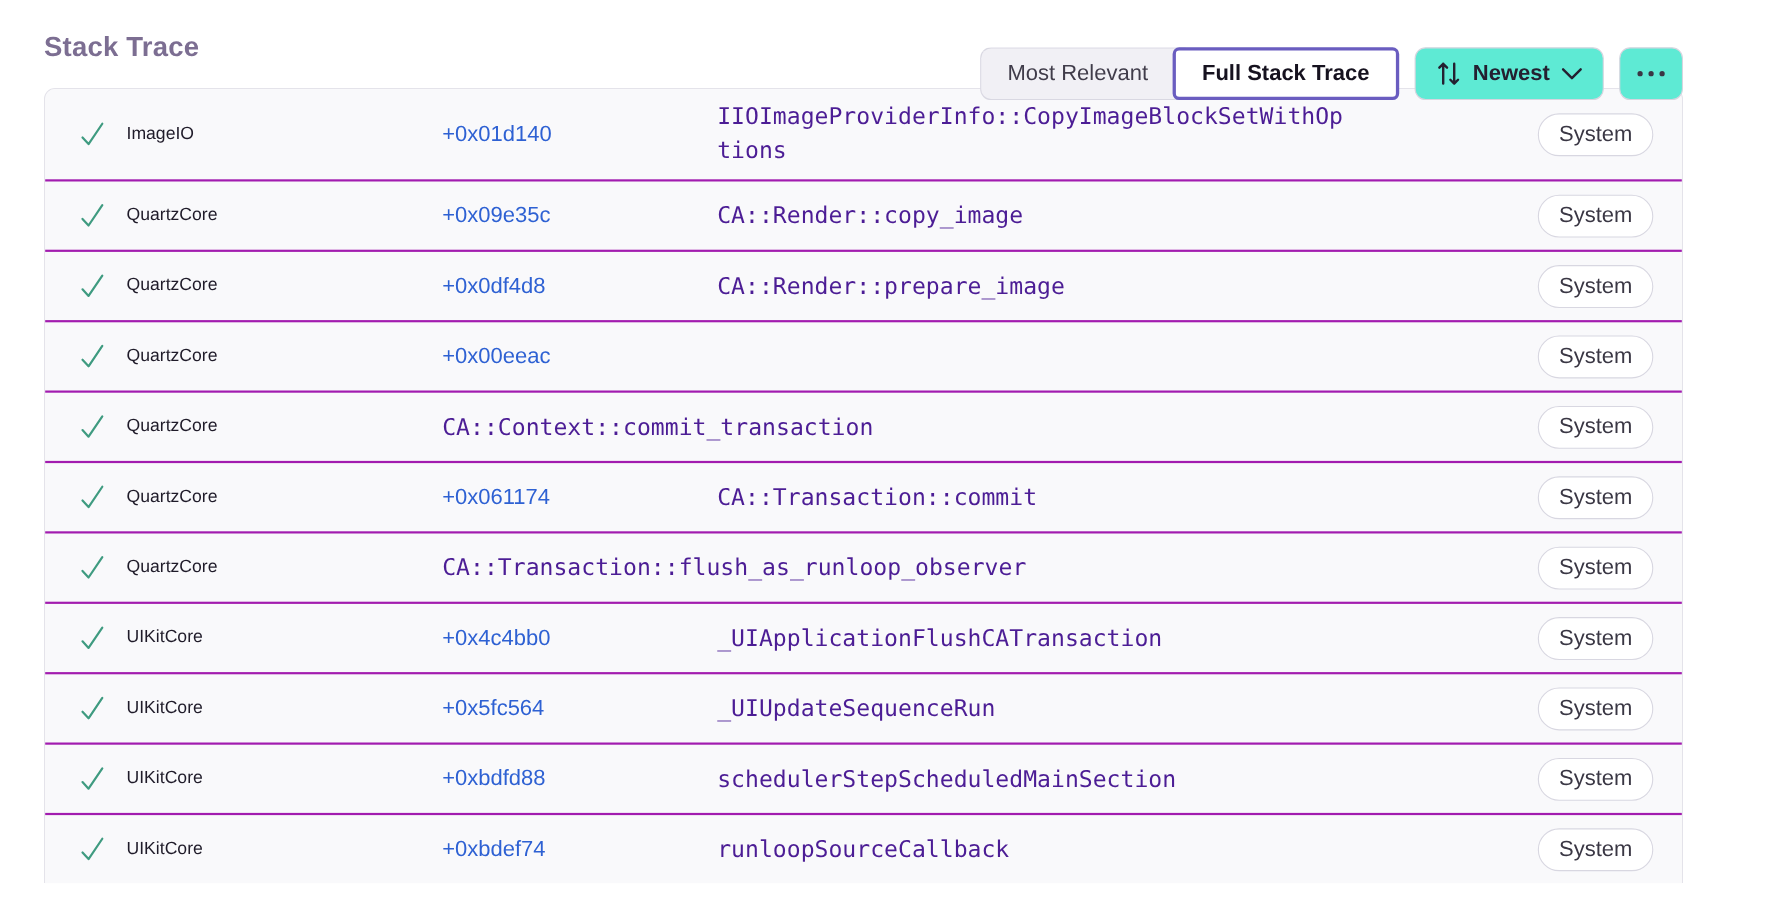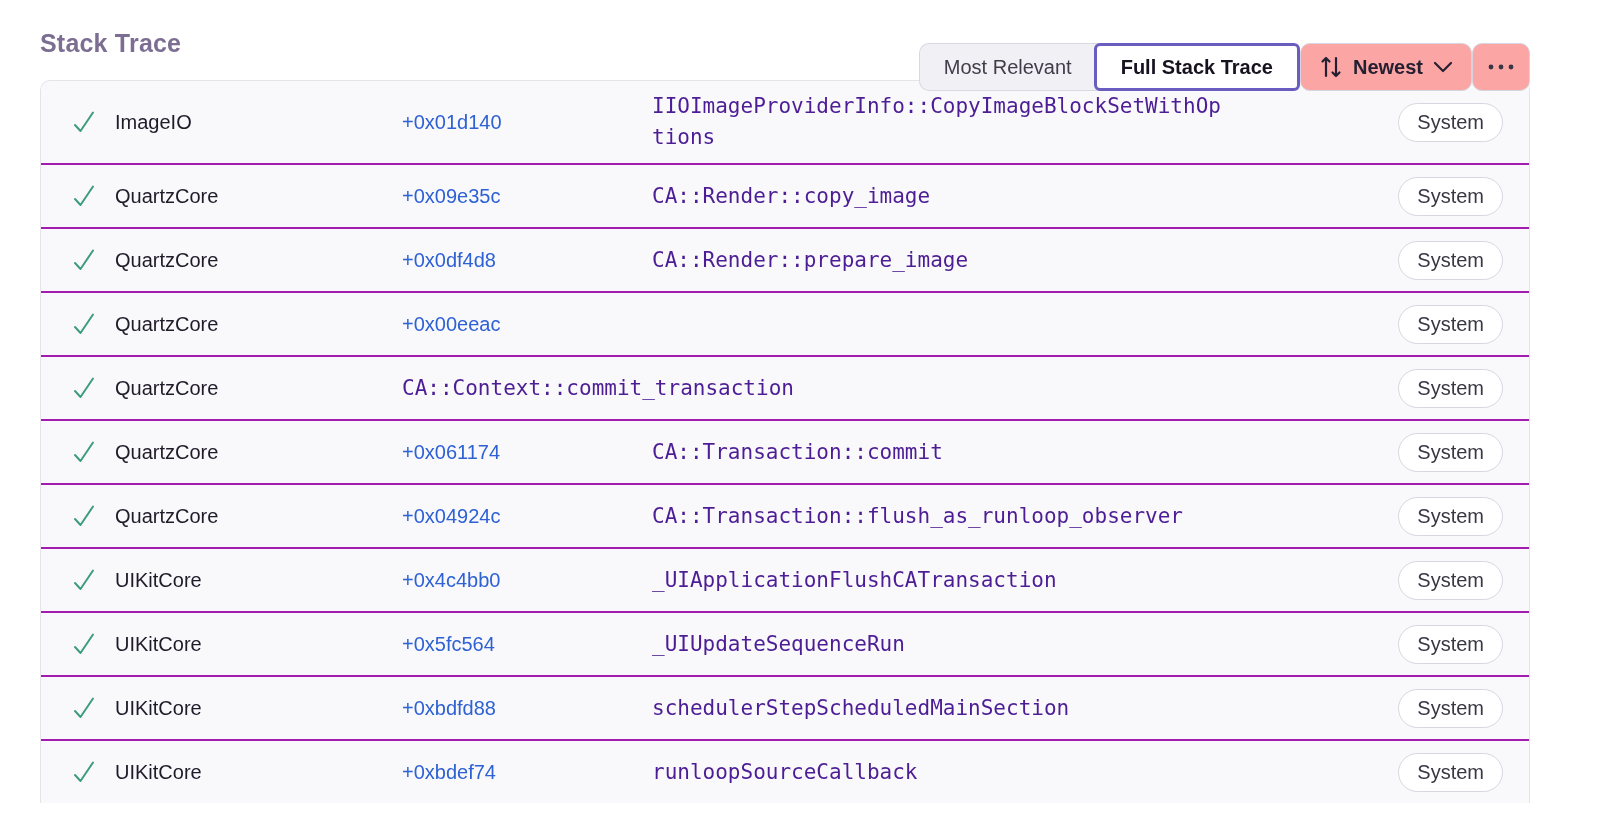--- a/index.html
+++ b/index.html
@@ -20,20 +20,21 @@
   }
   .page-title {
     font-size: 25px;
     font-weight: 700;
     color: #7c6e92;
     letter-spacing: 0.2px;
   }
   .controls {
     display: flex;
     align-items: center;
+    gap: 14px;
     margin-top: 48px;
   }
   .segmented {
     display: flex;
     align-items: stretch;
   }
   .seg-btn {
     height: 48px;
     display: flex;
     align-items: center;
@@ -58,21 +59,21 @@
     color: #16121f;
     margin-left: -12px;
     z-index: 2;
   }
   .btn {
     height: 48px;
     display: flex;
     align-items: center;
     gap: 10px;
     padding: 0 18px;
-    background: #fca5a5;
+    background: #5eead4;
     border: 1.5px solid #d6d5df;
     border-radius: 10px;
     font-size: 20px;
     font-weight: 700;
     color: #242031;
     cursor: pointer;
     font-family: "Liberation Sans", sans-serif;
   }
   .btn svg { display: block; }
   .btn.more {
@@ -104,21 +105,21 @@
     min-height: 82px;
   }
   .cell-check {
     width: 26px; height: 26px;
     flex: 0 0 26px;
     margin-right: 18px;
   }
   .cell-module {
     width: 287px;
     flex: 0 0 287px;
-    font-size: 20px;
+    font-size: 16px;
     color: #1f1b29;
   }
   .cell-address {
     width: 250px;
     flex: 0 0 250px;
     font-size: 20px;
     color: #2e61d3;
     cursor: pointer;
   }
   .cell-function {
@@ -248,21 +249,20 @@
     <span class="badge">System</span>
   </div>
 
   <div class="trace-row">
     <span class="cell-check">
       <svg width="26" height="26" viewBox="0 0 26 26" fill="none" stroke="#3f9b80" stroke-width="2" stroke-linecap="round" stroke-linejoin="round">
         <path d="M4 16 L9.5 22 L22 3.5"></path>
       </svg>
     </span>
     <span class="cell-module">QuartzCore</span>
-    <span class="cell-address">+0x04924c</span>
     <span class="cell-function">CA::Transaction::flush_as_runloop_observer</span>
     <span class="badge">System</span>
   </div>
 
   <div class="trace-row">
     <span class="cell-check">
       <svg width="26" height="26" viewBox="0 0 26 26" fill="none" stroke="#3f9b80" stroke-width="2" stroke-linecap="round" stroke-linejoin="round">
         <path d="M4 16 L9.5 22 L22 3.5"></path>
       </svg>
     </span>

